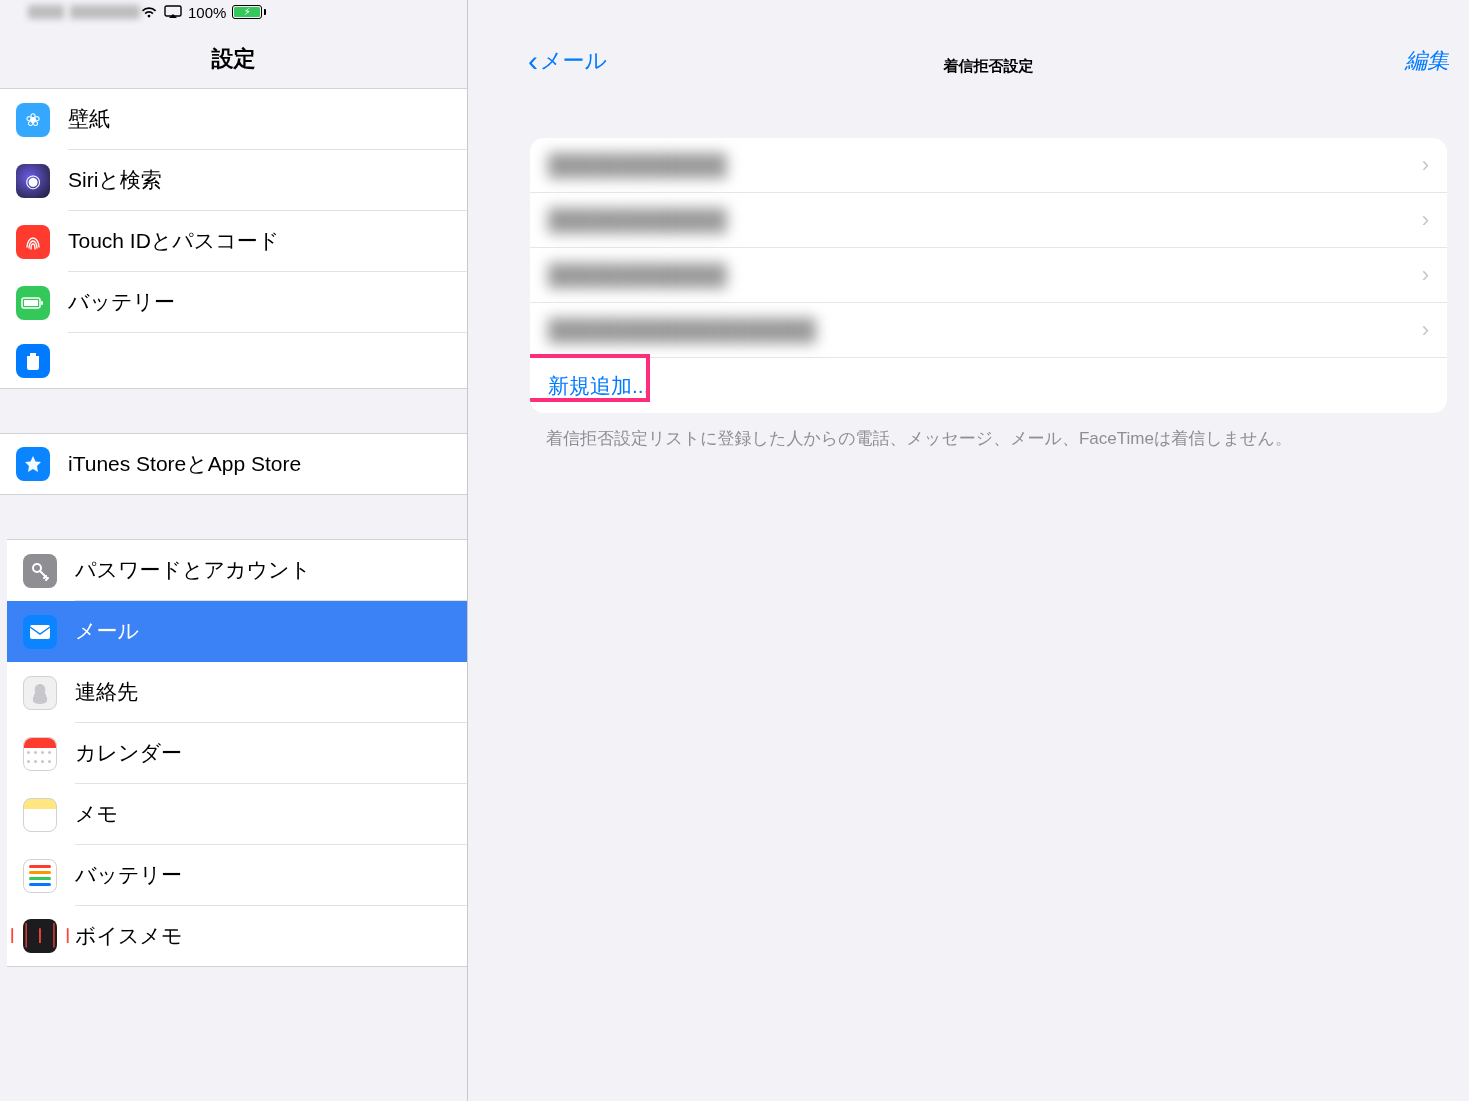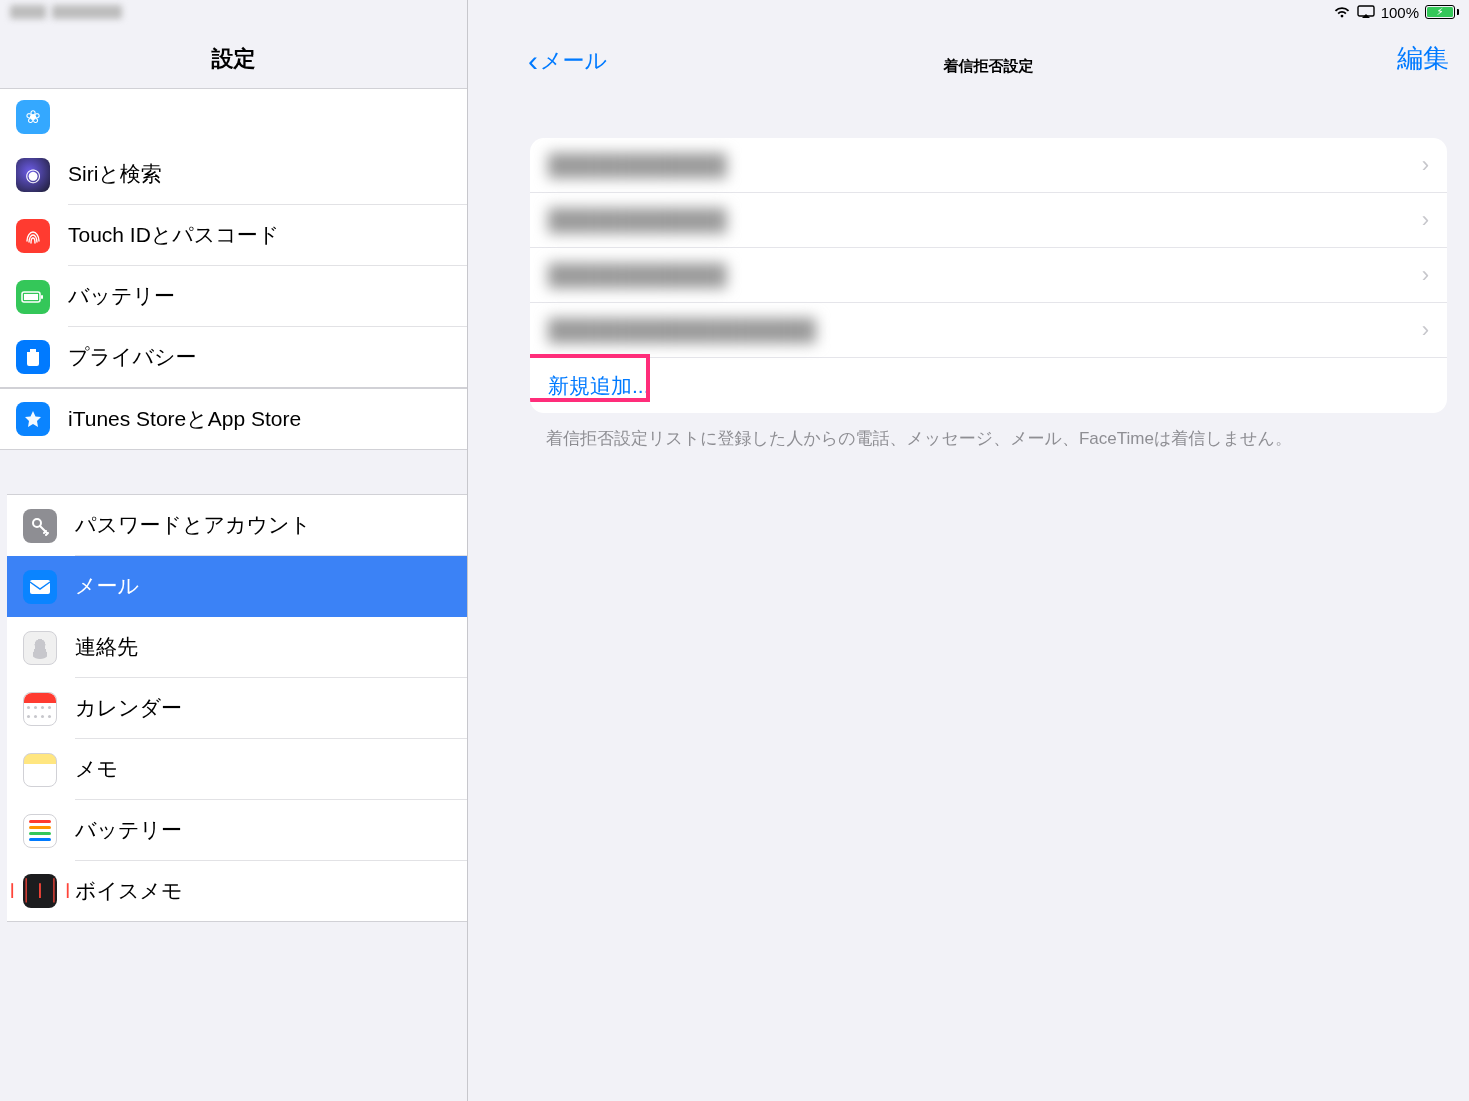--- a/index.html
+++ b/index.html
@@ -13,23 +13,22 @@
     overflow: hidden;
     font-size: 20px;
   }
 
   
   .status-bar {
     position: absolute;
     top: 0; left: 0; right: 0;
     height: 24px;
     display: flex;
-    justify-content: space-between;
     align-items: center;
-    padding: 0 10px;
+    padding: 0 28px;
     font-size: 15px;
     font-weight: 500;
     z-index: 10;
   }
   .status-left { display:flex; align-items:center; gap:6px; }
   .status-right { display:flex; align-items:center; gap:6px; }
   .blur-chip {
     background: #bdbdbd;
     filter: blur(3px);
     border-radius: 2px;
@@ -79,21 +78,21 @@
     background:#f2f2f7;
   }
   .sidebar-title { font-size:22px; font-weight:600; }
 
   
   .group {
     background:#fff;
     border-top:1px solid #d1d1d6;
     border-bottom:1px solid #d1d1d6;
   }
-  .group + .group { }
+  .group + .group { margin-top: 44px; }
   .group.tight { margin-top: 44px; margin-left: 7px; }
   .row {
     display:flex; align-items:center;
     min-height:55px;
     padding-left:16px;
     cursor:pointer;
   }
   .row .icon-wrap {
     width:34px; height:34px; border-radius:8px;
     margin-right:18px;
@@ -158,21 +157,21 @@
   .back-btn{
     display:flex;align-items:center;gap:2px;
     color:#007aff;font-size:22px;cursor:pointer;
   }
   .chev-left{font-size:30px;font-weight:300;line-height:1;}
   .detail-title{
     position:absolute;left:0;right:0;text-align:center;
     font-size:15px;font-weight:600;pointer-events:none;
   }
   .edit-btn{
-    margin-left:auto;color:#007aff;font-size:26px;cursor:pointer;
+    margin-left:auto;color:#007aff;font-size:22px;cursor:pointer;font-style:italic;
   }
 
   
   .blocked-panel{
     margin: 50px 22px 0;
     background:#fff;border-radius:14px;
     overflow:hidden;
   }
   .blocked-row{
     display:flex;align-items:center;
@@ -240,20 +239,21 @@
     <div class="sidebar-header">
       <div class="sidebar-title">設定</div>
     </div>
     <div class="sidebar-scroll">
 
       <div class="group">
         <div class="row">
           <div class="icon-wrap bg-wallpaper">
               <span class="icon-inner">❀</span>
             </div>
+          <div class="label">壁紙</div>
         </div>
         <div class="row">
           <div class="icon-wrap bg-siri">
               <span class="icon-inner">◉</span>
             </div>
           <div class="label">Siriと検索</div>
         </div>
         <div class="row">
           <div class="icon-wrap bg-touchid">
             <svg width="20" height="20" viewBox="0 0 20 20">
@@ -271,21 +271,20 @@
               </svg>
           </div>
           <div class="label">バッテリー</div>
         </div>
         <div class="row">
           <div class="icon-wrap bg-privacy">
             <svg width="18" height="22" viewBox="0 0 18 22">
                 <path d="M3 6h12v12a2 2 0 01-2 2H5a2 2 0 01-2-2V6zM6 3h6v3H6z" fill="#fff"></path>
               </svg>
           </div>
-          <div class="label">プライバシー</div>
         </div>
       </div>
 
       <div class="group">
         <div class="row">
           <div class="icon-wrap bg-appstore">
             <svg width="20" height="20" viewBox="0 0 20 20">
                 <path d="M10 2l2.5 5.5L18 8l-4 4 1 6-5-3-5 3 1-6-4-4 5.5-.5L10 2z" fill="#fff" opacity=".95"></path>
               </svg>
           </div>

